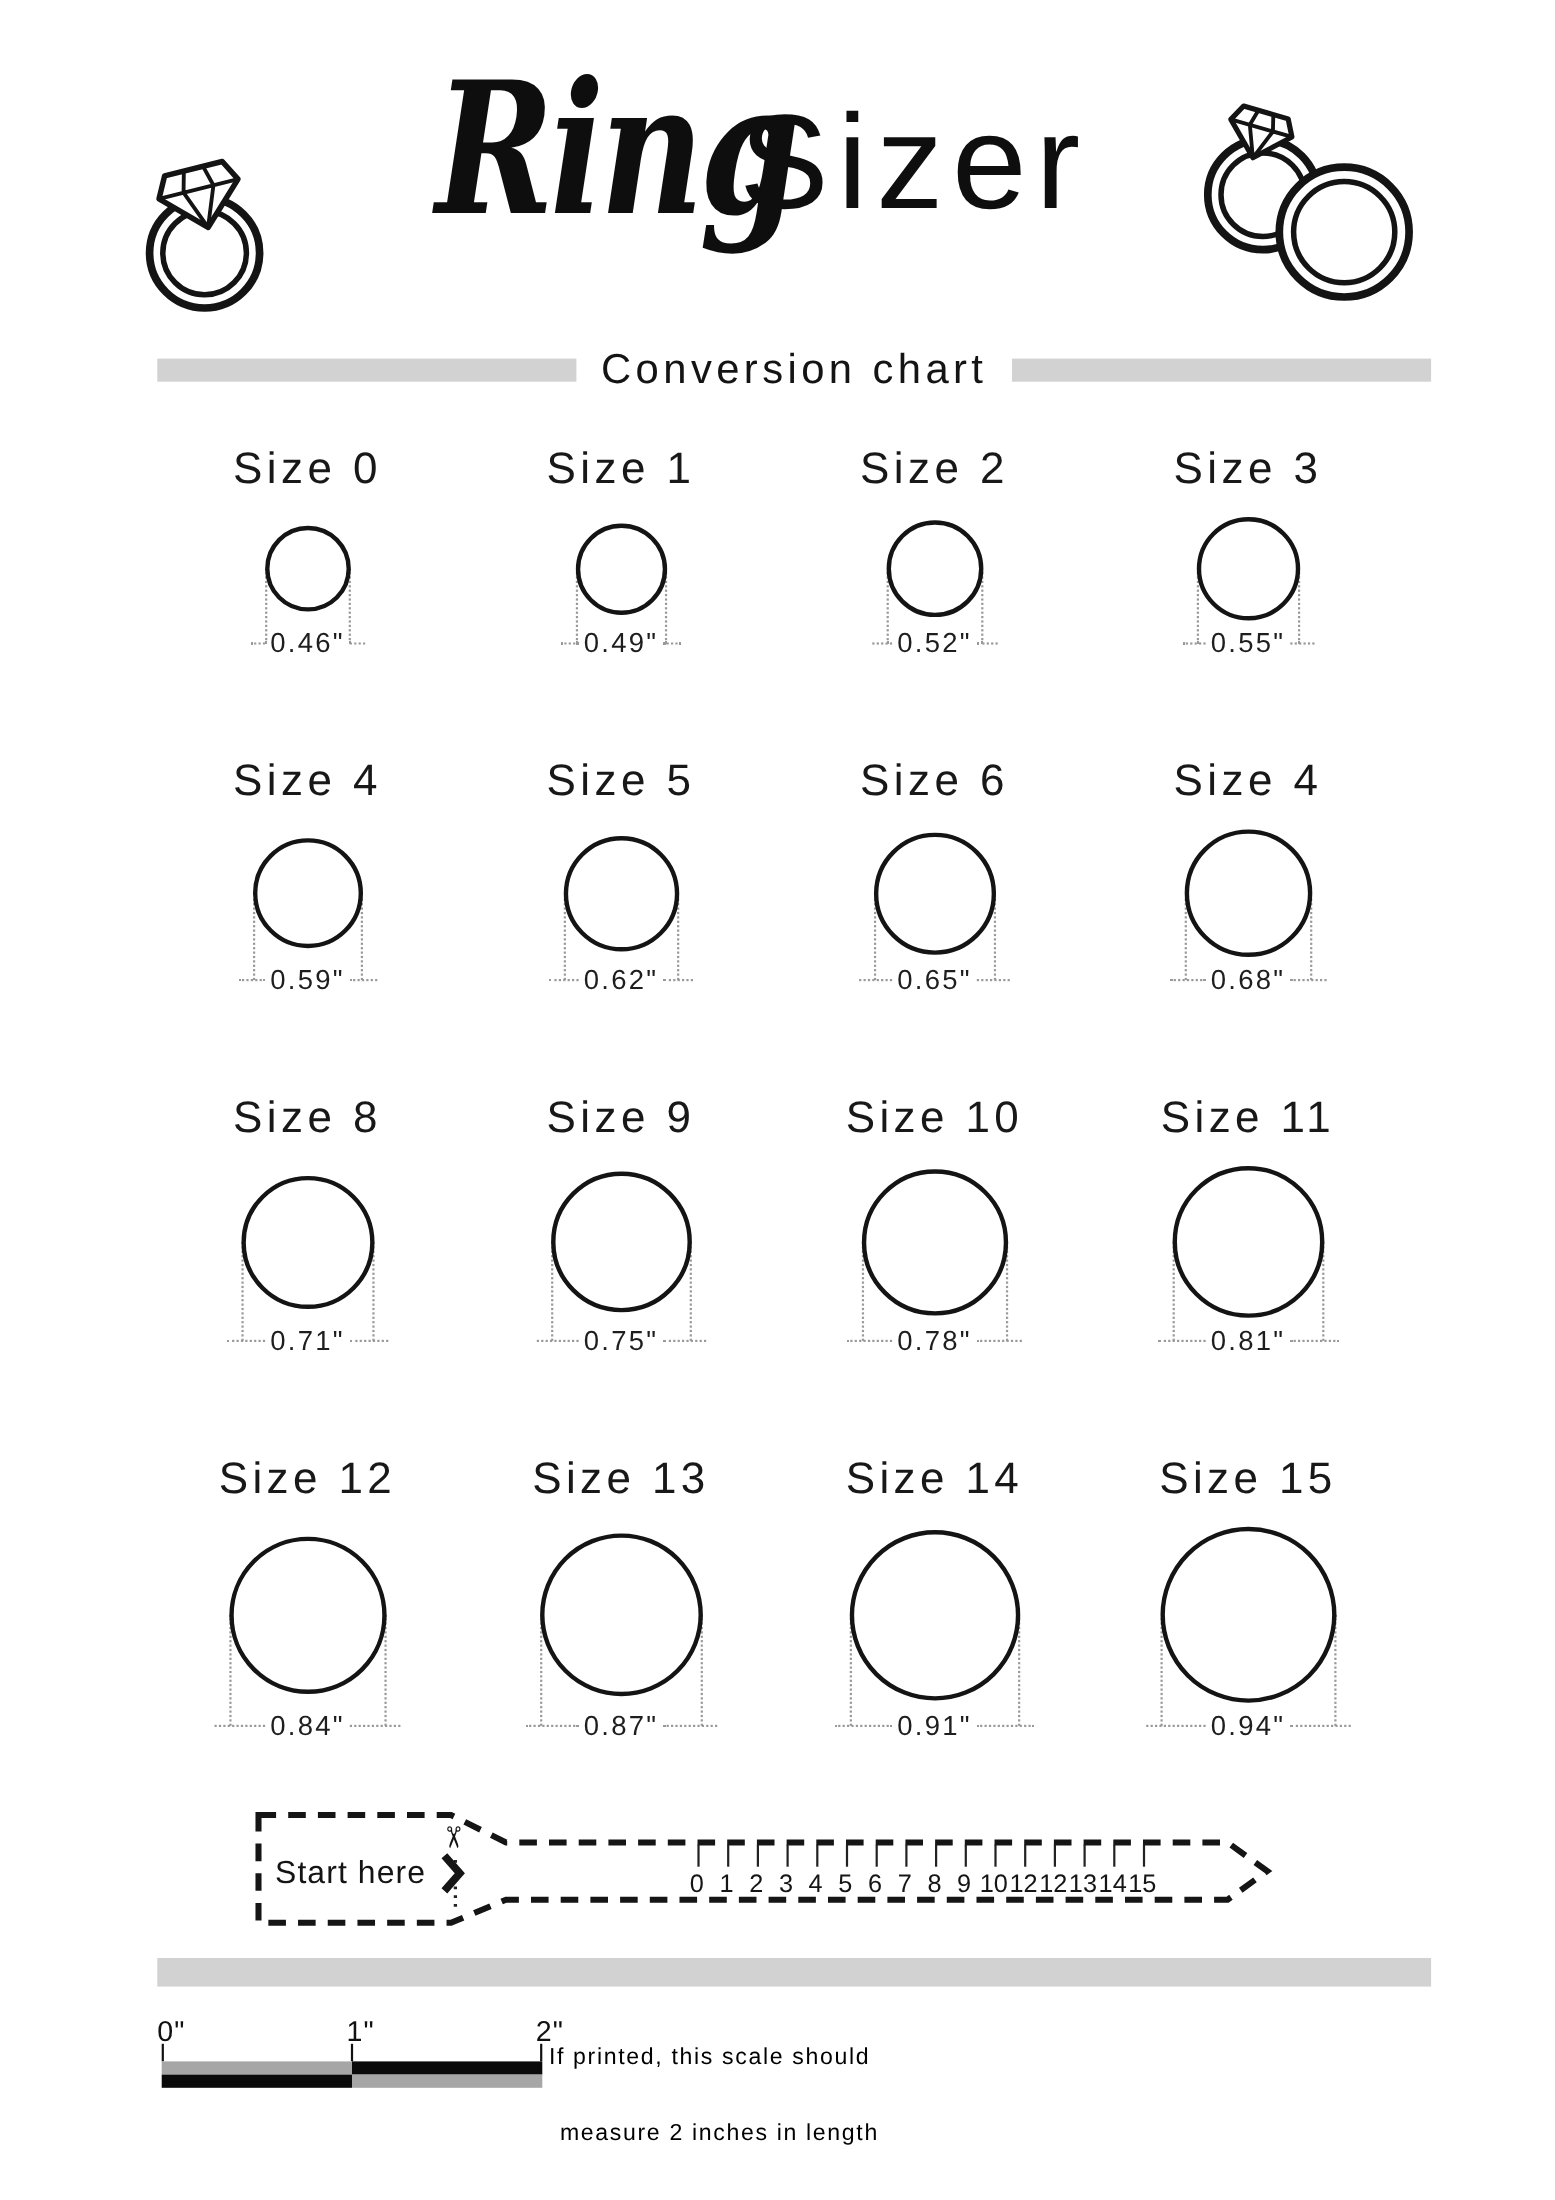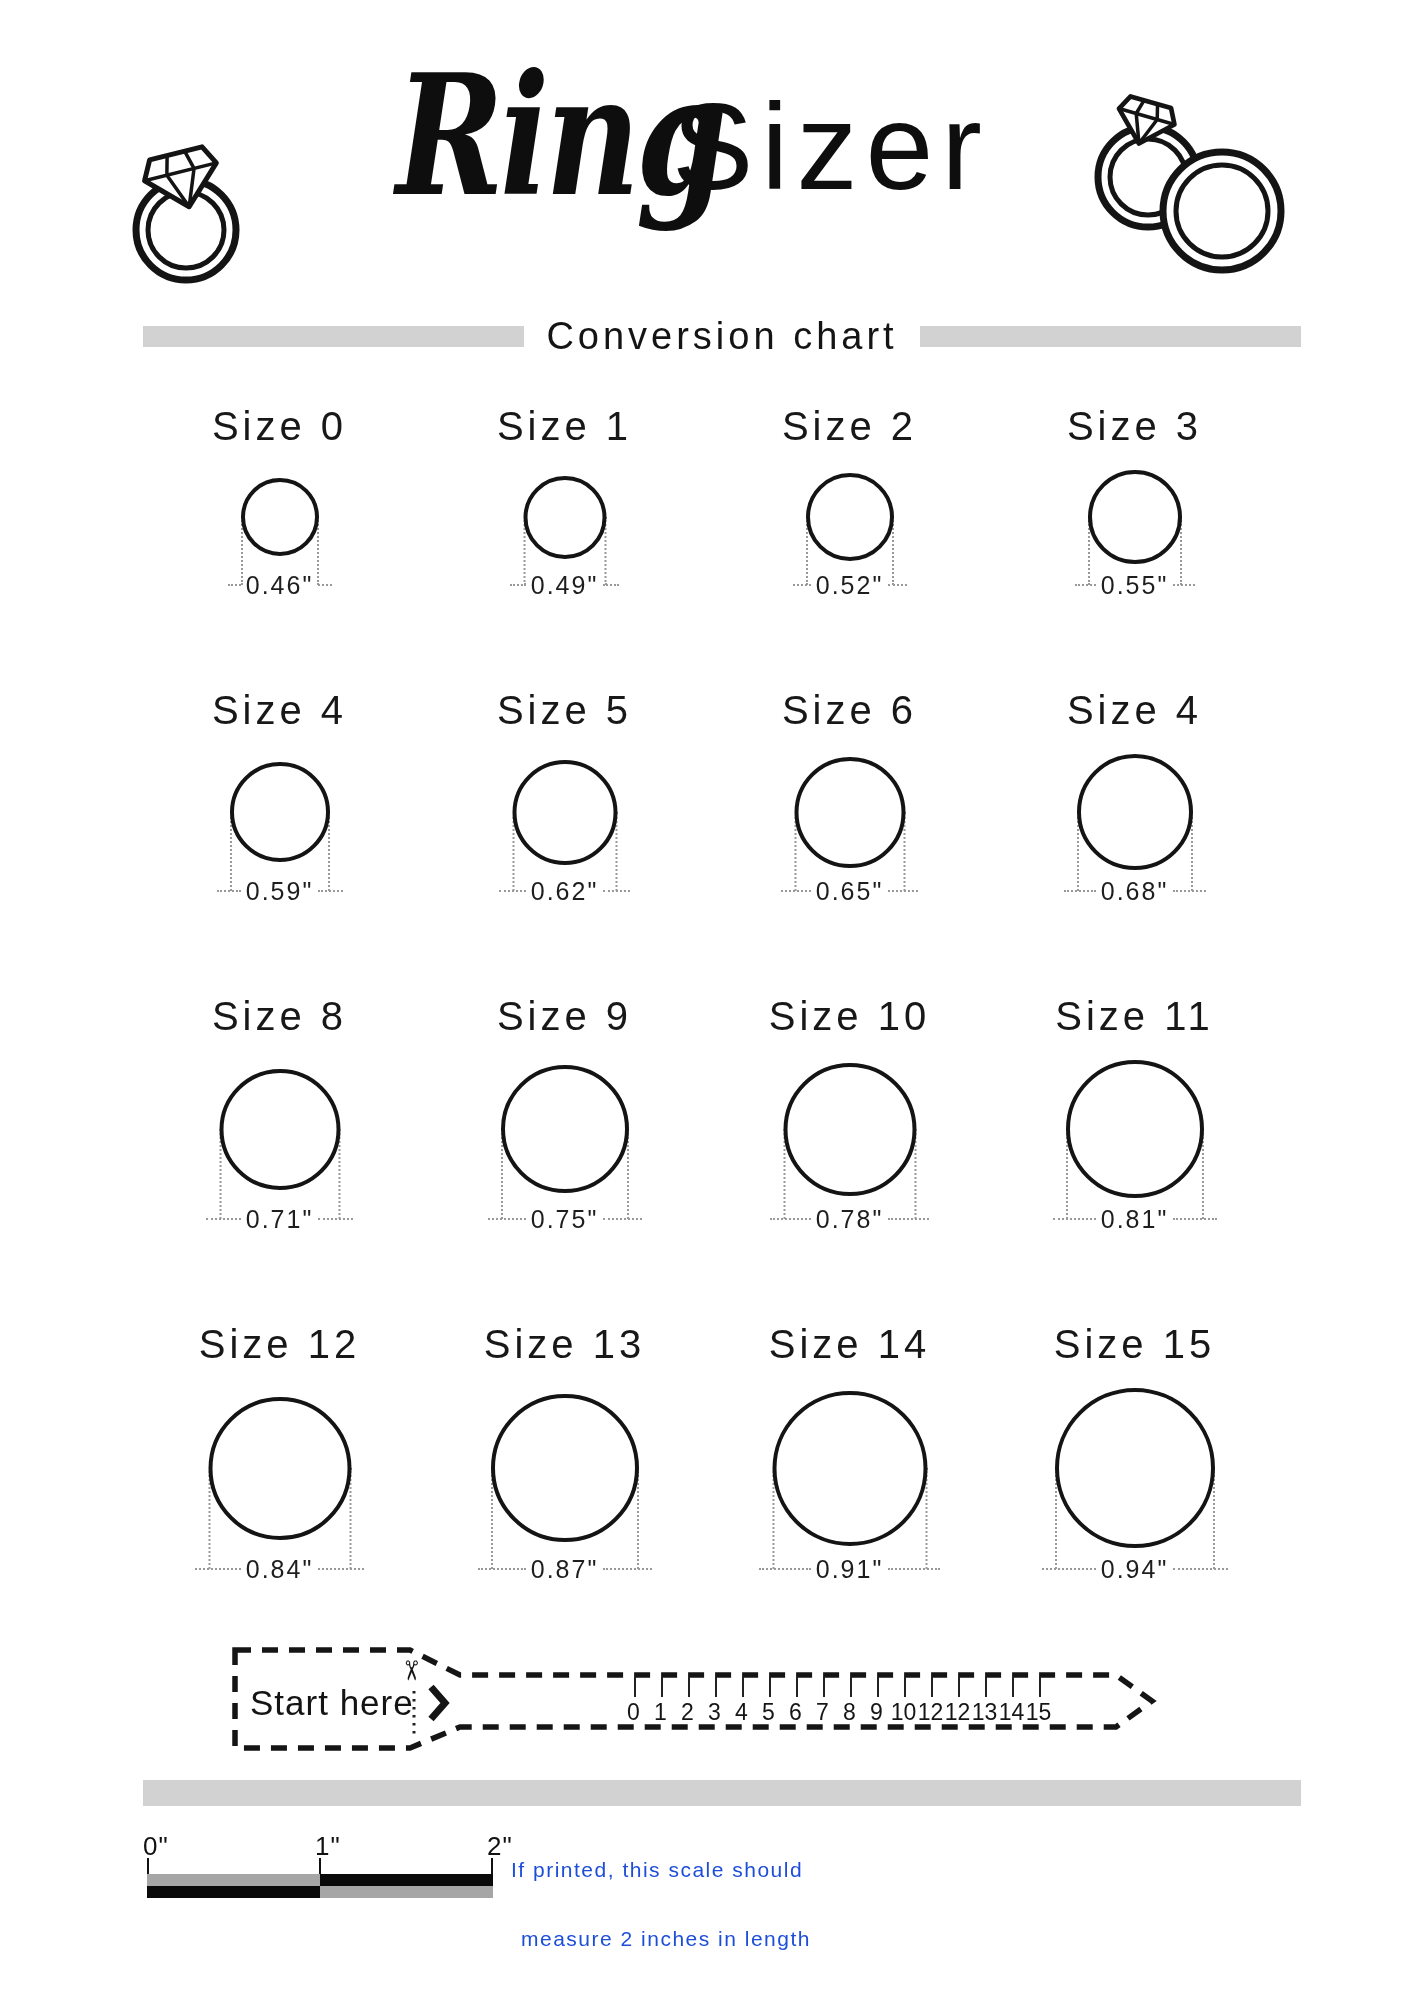--- a/index.html
+++ b/index.html
@@ -51,21 +51,21 @@
     font-size:25px; letter-spacing:2px; color:#1e1e1e; white-space:nowrap;
   }
   .measure .leader { flex:1; border-top:2px dotted #999; margin:0 5px; }
   
   .ruler { position:absolute; left:180px; top:1645px; width:980px; height:145px; }
   .ruler svg.outline { position:absolute; left:0; top:0; }
   .start-here {
     position:absolute; left:70px; top:40px; height:36px;
     display:flex; align-items:center; gap:14px;
   }
-  .start-here .lbl { font-size:35px; letter-spacing:1px; color:#141414; white-space:nowrap; }
+  .start-here .lbl { font-size:29px; letter-spacing:1px; color:#141414; white-space:nowrap; }
   .scissors {
     position:absolute; left:220px; top:12px; font-size:27px; color:#141414;
     font-family:"DejaVu Sans", sans-serif;
     transform:rotate(90deg); display:inline-block; line-height:1;
   }
   .ticks { position:absolute; left:440px; top:32px; display:flex; }
   .tick {
     width:27px; box-sizing:border-box; padding-top:22px; position:relative;
     font-size:23px; text-align:center; color:#151515;
   }
@@ -75,21 +75,21 @@
   
   .divider { position:absolute; left:143px; top:1780px; width:1158px; height:26px; background:#d2d2d2; }
   .scale { position:absolute; left:147px; top:1833px; width:980px; height:90px; }
   .slabel { position:absolute; top:0; font-size:26px; line-height:26px; letter-spacing:1px; color:#111; }
   .stick { position:absolute; top:25px; width:2px; height:16px; background:#111; }
   .sbar { position:absolute; left:0; top:41px; width:346px; }
   .srow { display:flex; height:12px; }
   .seg { width:173px; height:12px; }
   .seg.g { background:#a6a6a6; }
   .seg.b { background:#0a0a0a; }
-  .snote { position:absolute; left:364px; top:20px; font-size:21px; letter-spacing:1.5px; line-height:34px; color:#1d4ed8; white-space:nowrap; }
+  .snote { position:absolute; left:352px; top:20px; font-size:21px; letter-spacing:1.5px; line-height:34px; color:#000000; white-space:nowrap; }
   .snote .ind { padding-left:10px;margin-top:35px; }
   svg .ink { stroke:#141414; fill:none; }
 </style>
 </head>
 <body>
 
 <div class="page">
 
   <svg class="icon-ring-left" width="122" height="156" viewBox="0 0 122 156">
     <circle class="ink" cx="60" cy="100" r="50" stroke-width="7"></circle>

